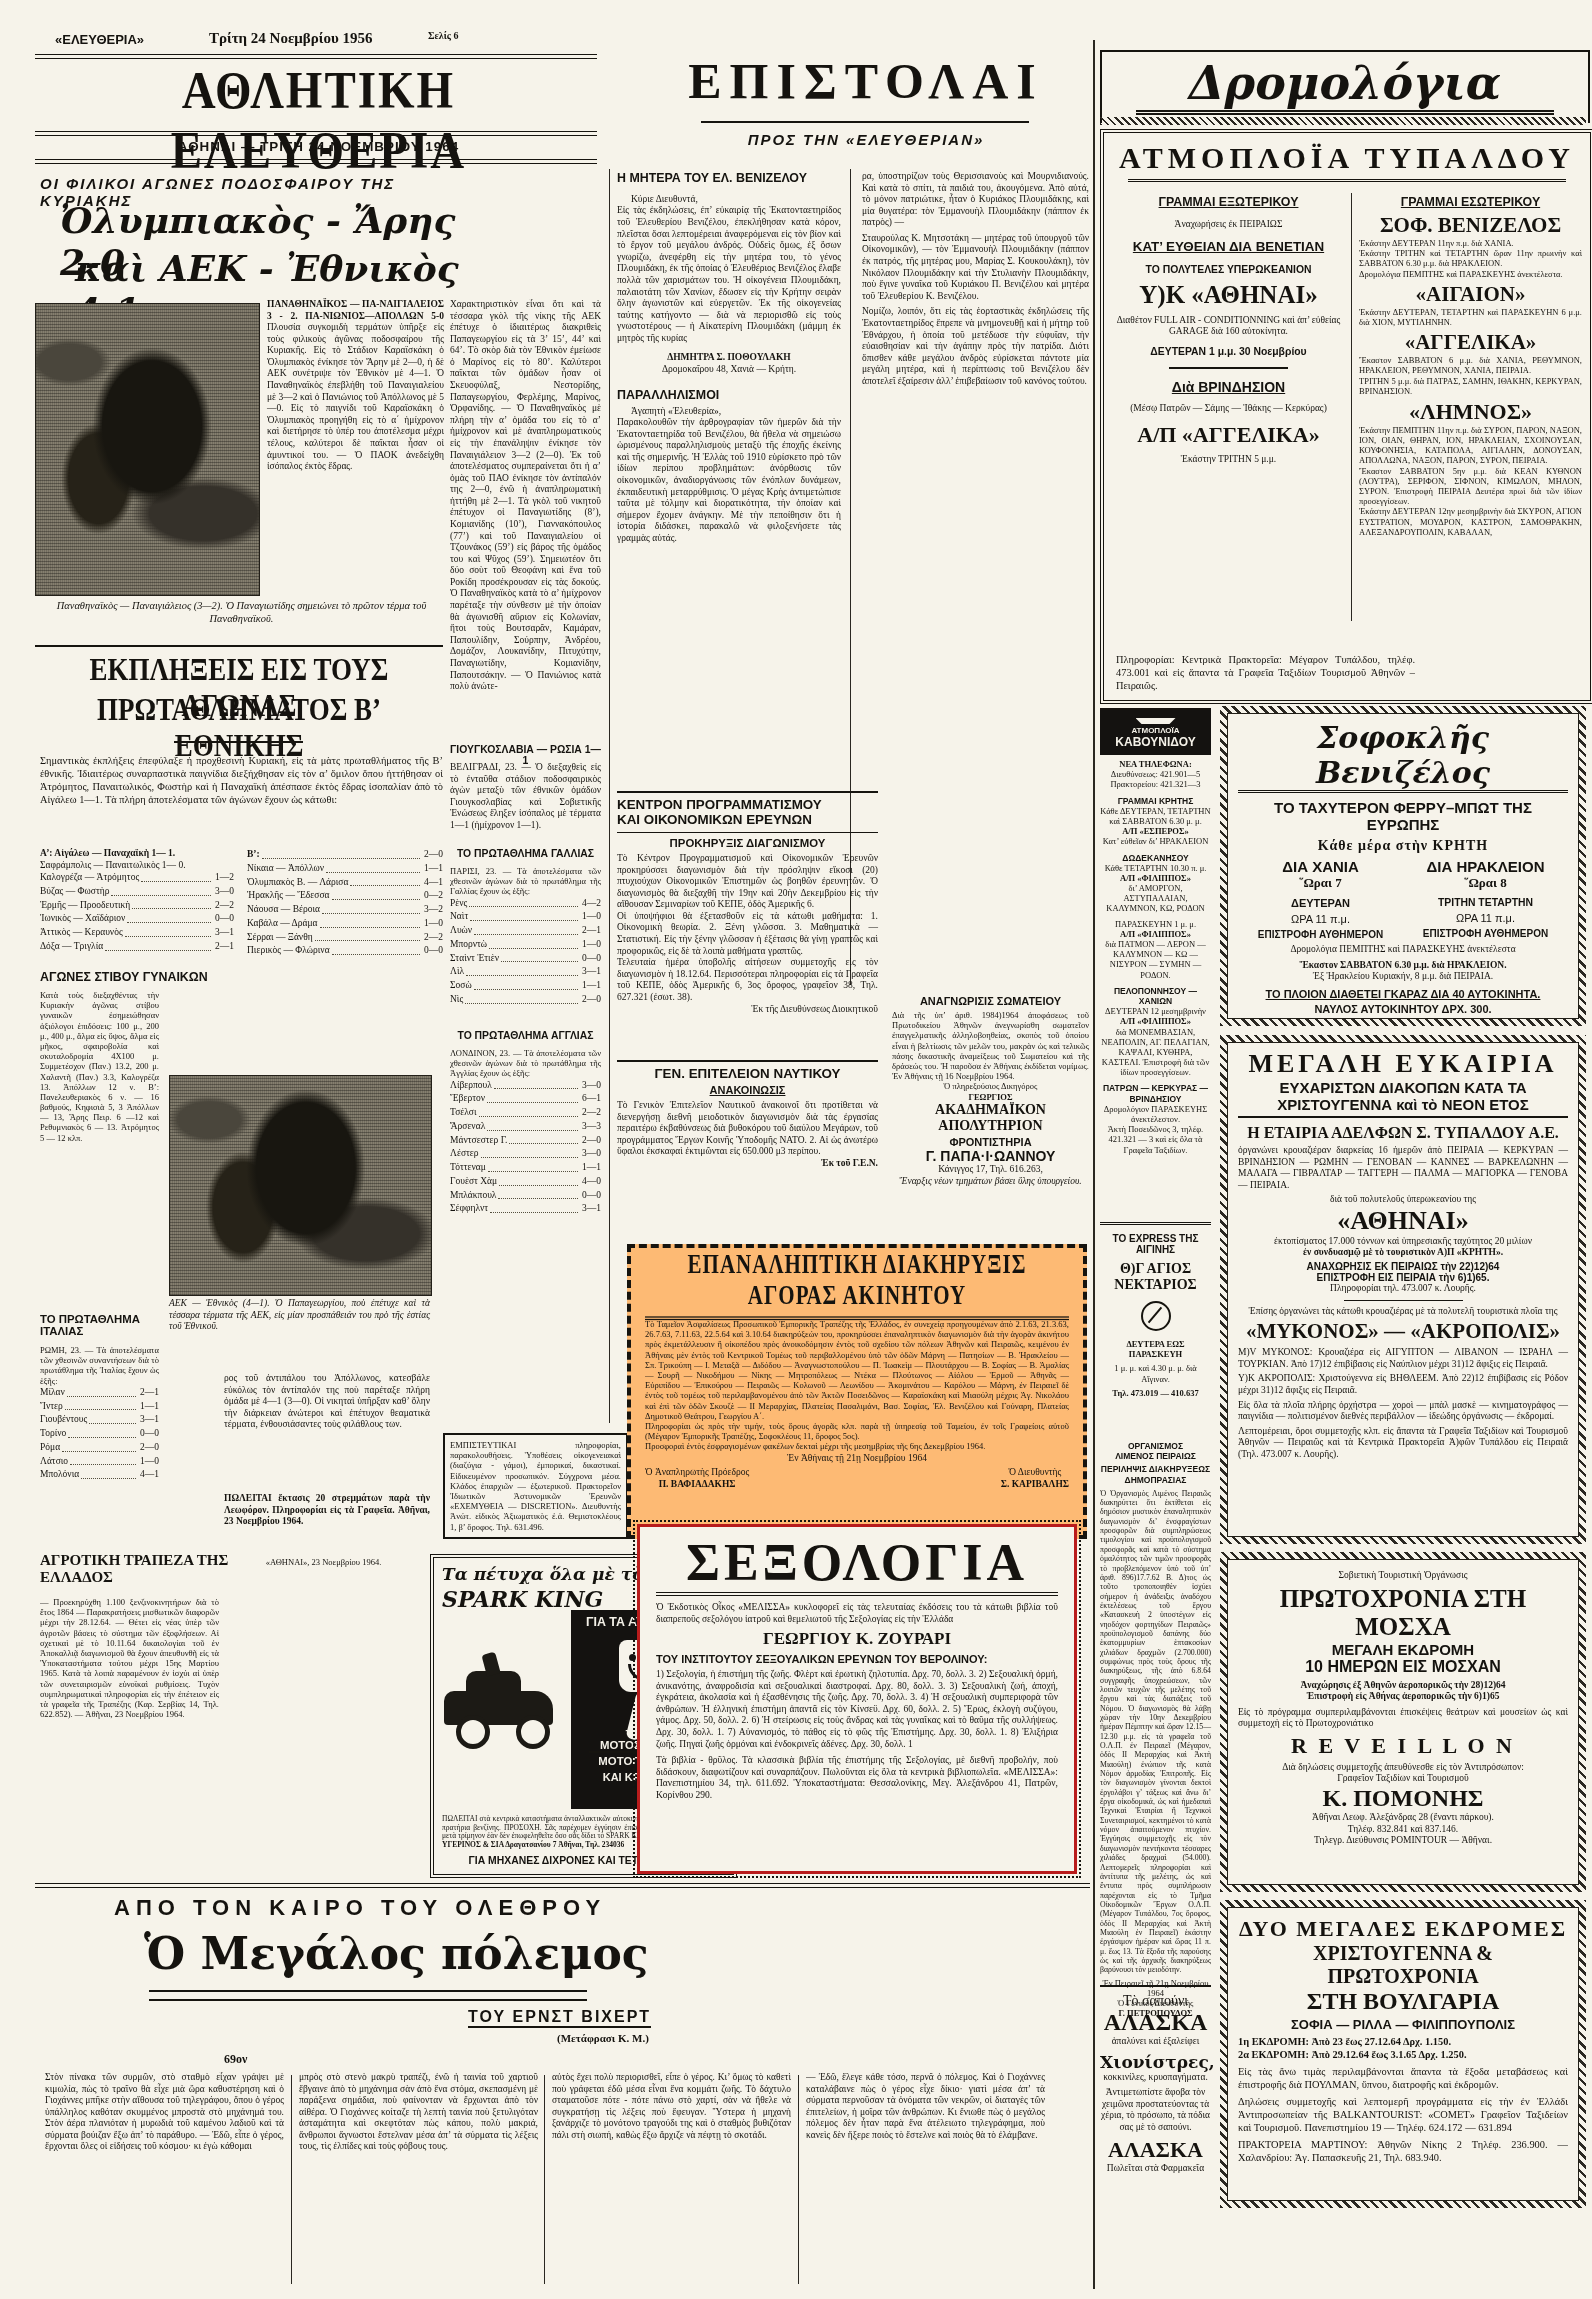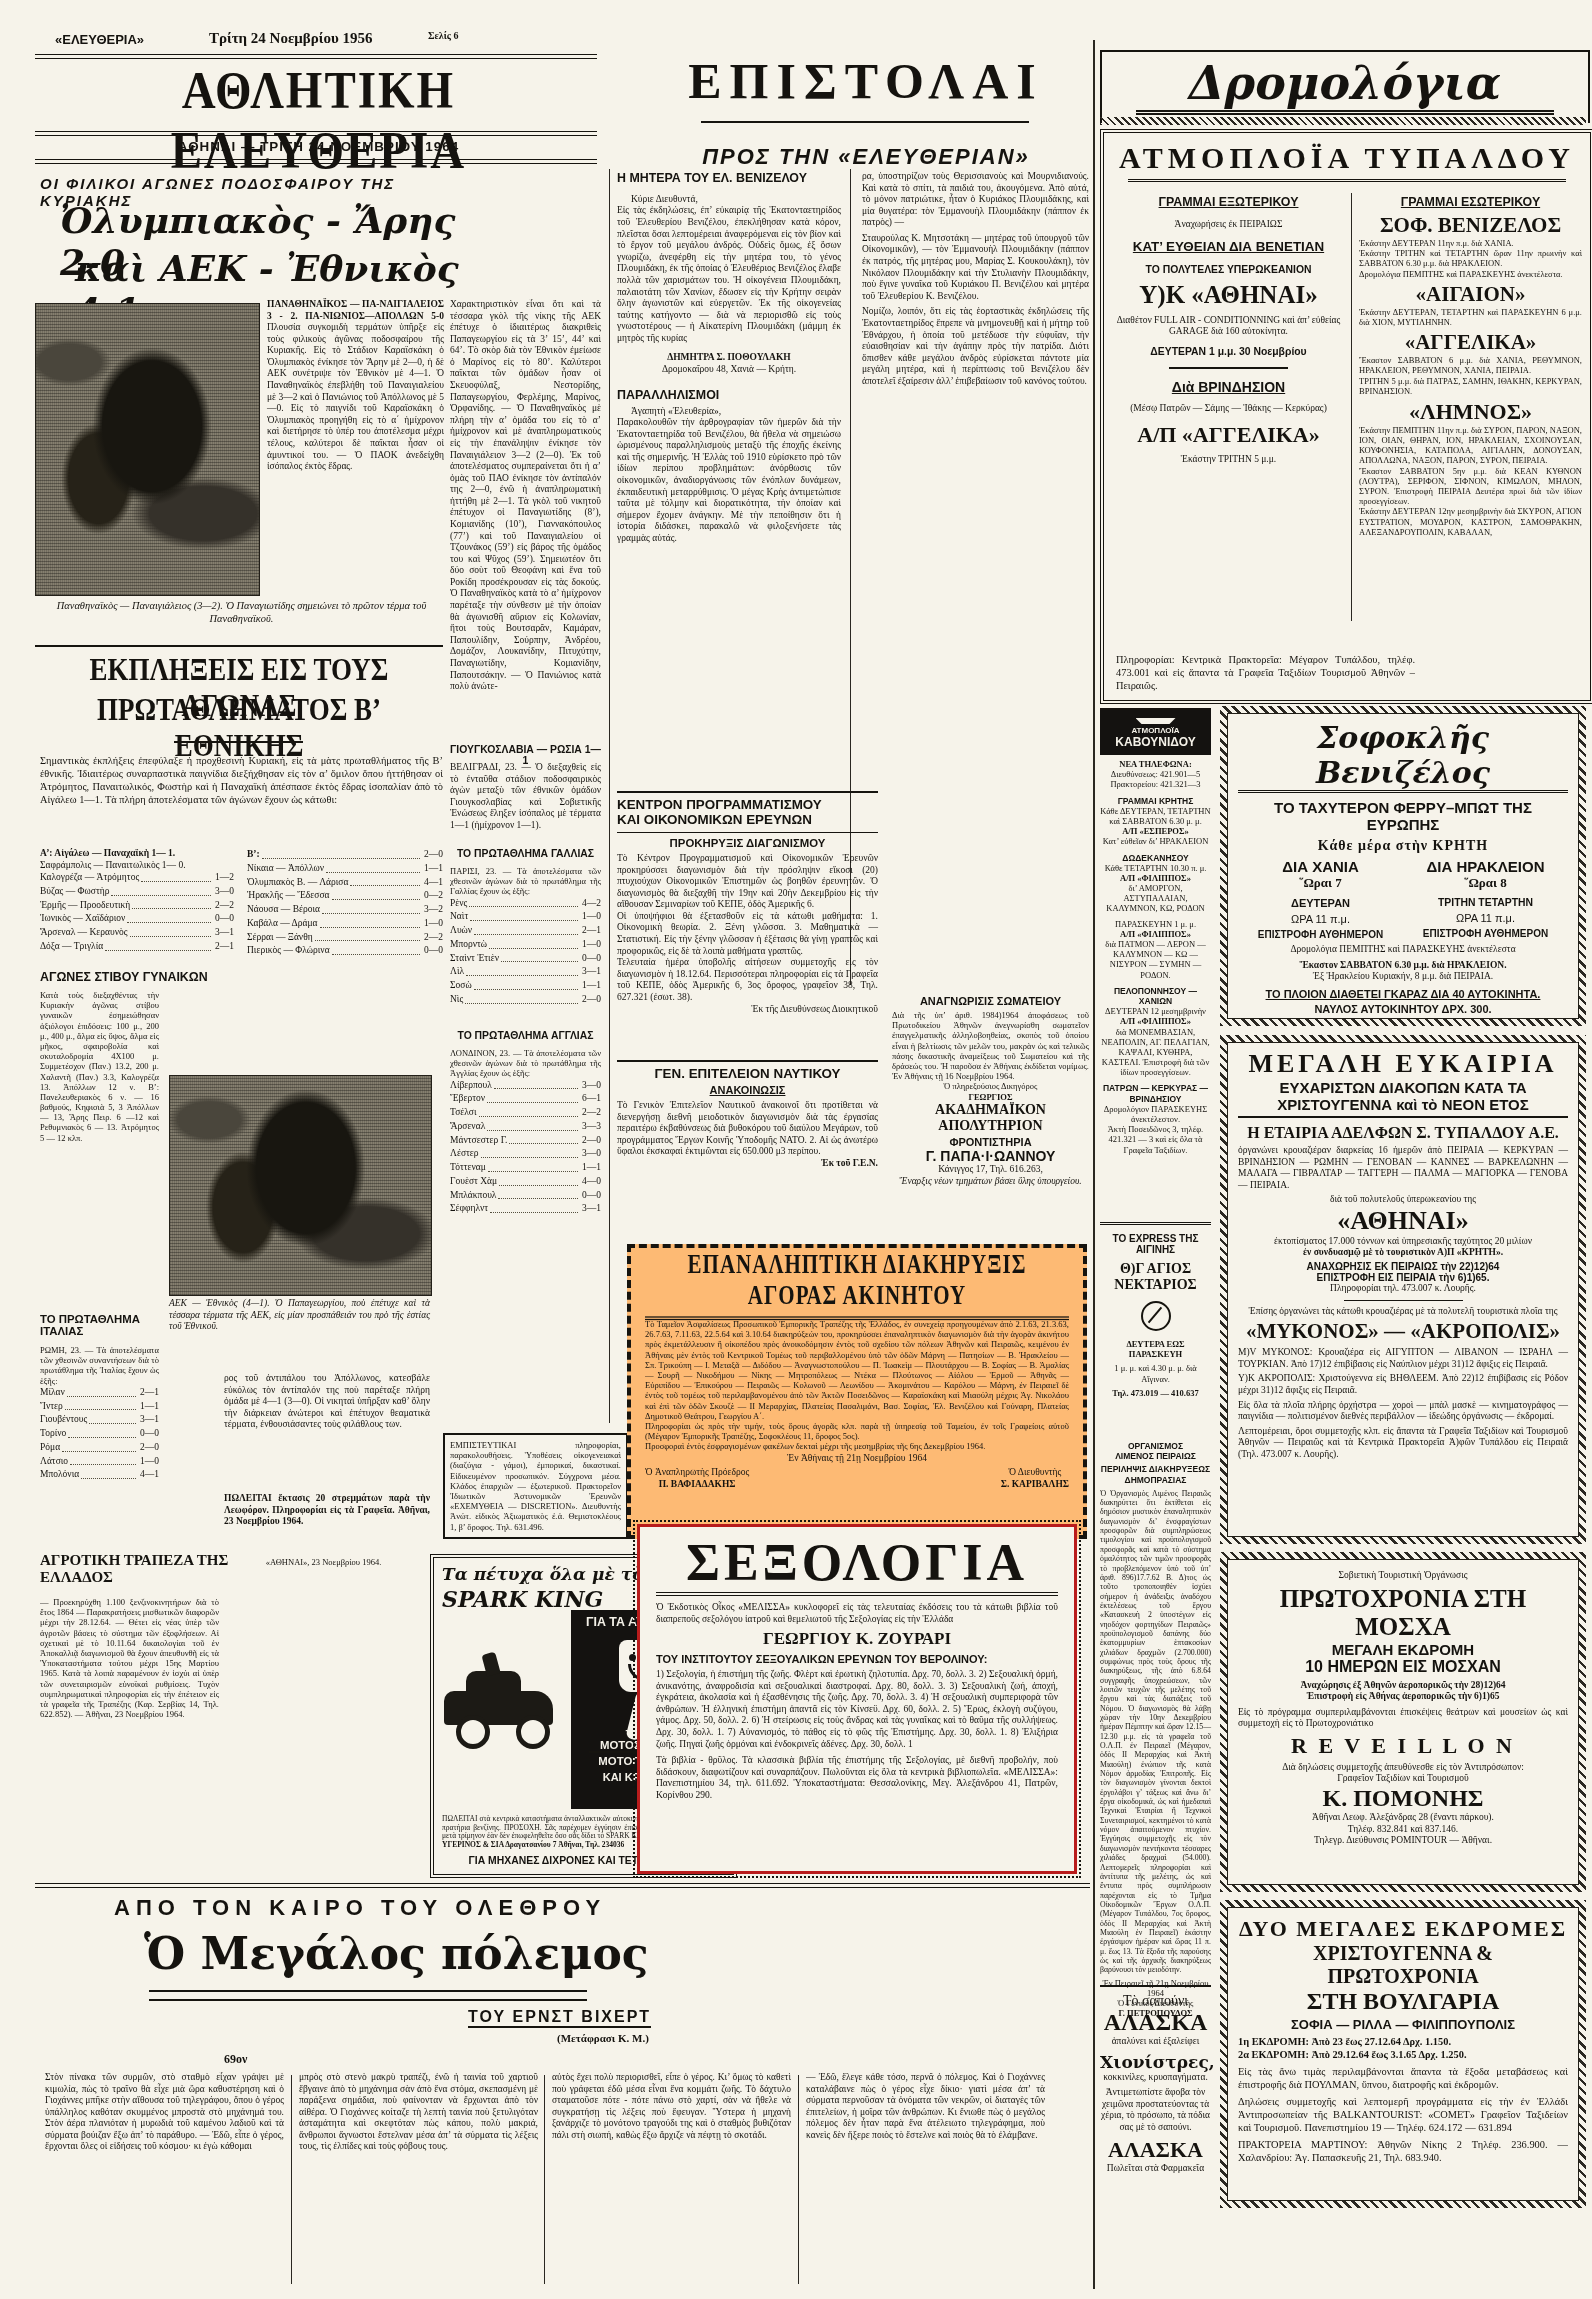--- a/index.html
+++ b/index.html
@@ -86,21 +86,21 @@
         <span>Ἑρμῆς — Προοδευτικὴ</span>
         <span class="dots"></span>
         <span>2—2</span>
       </div>
     <div class="srow">
         <span>Ἰωνικὸς — Χαϊδάριον</span>
         <span class="dots"></span>
         <span>0—0</span>
       </div>
     <div class="srow">
-        <span>Ἄρσεναλ — Κεραυνὸς</span>
+        <span>Ἀττικὸς — Κεραυνὸς</span>
         <span class="dots"></span>
         <span>3—1</span>
       </div>
     <div class="srow">
         <span>Δόξα — Τριγλία</span>
         <span class="dots"></span>
         <span>2—1</span>
       </div>
   </div>
   <div class="b" style="left:247px;top:848px;width:196px;">
@@ -335,21 +335,21 @@
       <div class="c sans bold" style="position:absolute;left:18px;top:161px;width:115px;font-size:11px;">ΚΑΙ ΚΡΙΣ ΚΡΑΦΤ</div>
     </div>
     <div class="b t8 j" style="left:8px;top:257px;width:279px;font-size:7.5px;line-height:1.15;">
       <span>ΠΩΛΕΙΤΑΙ στὰ κεντρικὰ καταστήματα ἀνταλλακτικῶν αὐτοκινήτων-στάθμους αὐτ/των καὶ πρατήρια βενζίνης.</span> <span>ΠΡΟΣΟΧΗ. Σᾶς παρέχομεν ἐγγύησιν ἐπιστροφῆς τῶν χρημάτων σας μετὰ τρίμηνον ἐὰν δὲν ἐπωφεληθεῖτε ὅσο σᾶς δίδει τὸ SPARK KING.</span> <span class="bold">ΠΛΗΡΟΦΟΡΙΑΙ:</span> <span class="bold">Α. ΥΓΕΡΙΝΟΣ &amp; ΣΙΑ Δραγατσανίου 7 Ἀθῆναι, Τηλ. 234036</span>
     </div>
     <div class="b c sans bold" style="left:8px;top:297px;width:279px;font-size:10.4px;">ΓΙΑ ΜΗΧΑΝΕΣ ΔΙΧΡΟΝΕΣ ΚΑΙ ΤΕΤΡΑΧΡΟΝΕΣ</div>
   </div>
 
   <div class="b c bold" style="left:657px;top:52px;width:418px;font-size:50px;letter-spacing:8px;font-family:'Liberation Serif',serif;">ΕΠΙΣΤΟΛΑΙ</div>
   <div class="b rule" style="left:701px;top:121px;width:328px;"></div>
-  <div class="b c sans bold it" style="left:657px;top:144px;width:418px;font-size:22px;letter-spacing:2px;">ΠΡΟΣ ΤΗΝ «ΕΛΕΥΘΕΡΙΑΝ»</div>
+  <div class="b c sans bold it" style="left:657px;top:131px;width:418px;font-size:15px;letter-spacing:2px;">ΠΡΟΣ ΤΗΝ «ΕΛΕΥΘΕΡΙΑΝ»</div>
 
   <div class="b vline" style="left:850px;top:169px;height:816px;"></div>
 
   <div class="b" style="left:617px;top:171px;width:224px;">
     <div class="sans bold" style="font-size:12.4px;line-height:1.2;">Η ΜΗΤΕΡΑ ΤΟΥ ΕΛ. ΒΕΝΙΖΕ­ΛΟΥ</div>
     <div class="t9" style="margin-top:8px;text-indent:14px;">Κύριε Διευθυντά,</div>
     <div class="t9 j">Εἰς τὰς ἐκδηλώσεις, ἐπ’ εὐκαιρίᾳ τῆς Ἑκατονταετηρίδος τοῦ Ἐλευθερίου Βενιζέλου, ἐπεκλήθησαν κατὰ κόρον, πλεῖσται ὅσαι λεπτομέρειαι ἀναφερόμεναι εἰς τὸν βίον καὶ τὸ ἔργον τοῦ μεγάλου ἀνδρός. Οὐδεὶς ὅμως, ἐξ ὅσων γνωρίζω, ἀνεφέρθη εἰς τὴν μητέρα του, τὸ γένος Πλουμιδάκη, ἐκ τῆς ὁποίας ὁ Ἐλευθέριος Βενιζέλος ἔλαβε πολλὰ τῶν χαρισμάτων του. Ἡ οἰκογένεια Πλουμιδάκη, παλαιοτάτη τῶν Χανίων, ἔδωσεν εἰς τὴν Κρήτην σειρὰν ὅλην ἀγωνιστῶν καὶ εὐεργετῶν. Ἐκ τῆς οἰκογενείας ταύτης κατήγοντο — διὰ νὰ περιορισθῶ εἰς τοὺς γνωστοτέρους — ἡ Αἰκατερίνη Πλουμιδάκη (μάμμη ἐκ μητρὸς τῆς κυρίας</div>
     <div class="t9 c bold" style="margin-top:8px;">ΔΗΜΗΤΡΑ Σ. ΠΟΘΟΥΛΑΚΗ</div>
     <div class="t9 c">Δρομοκαΐρου 48, Χανιὰ — Κρήτη.</div>
     <div class="sans bold" style="font-size:12.4px;margin-top:12px;">ΠΑΡΑΛΛΗΛΙΣΜΟΙ</div>

